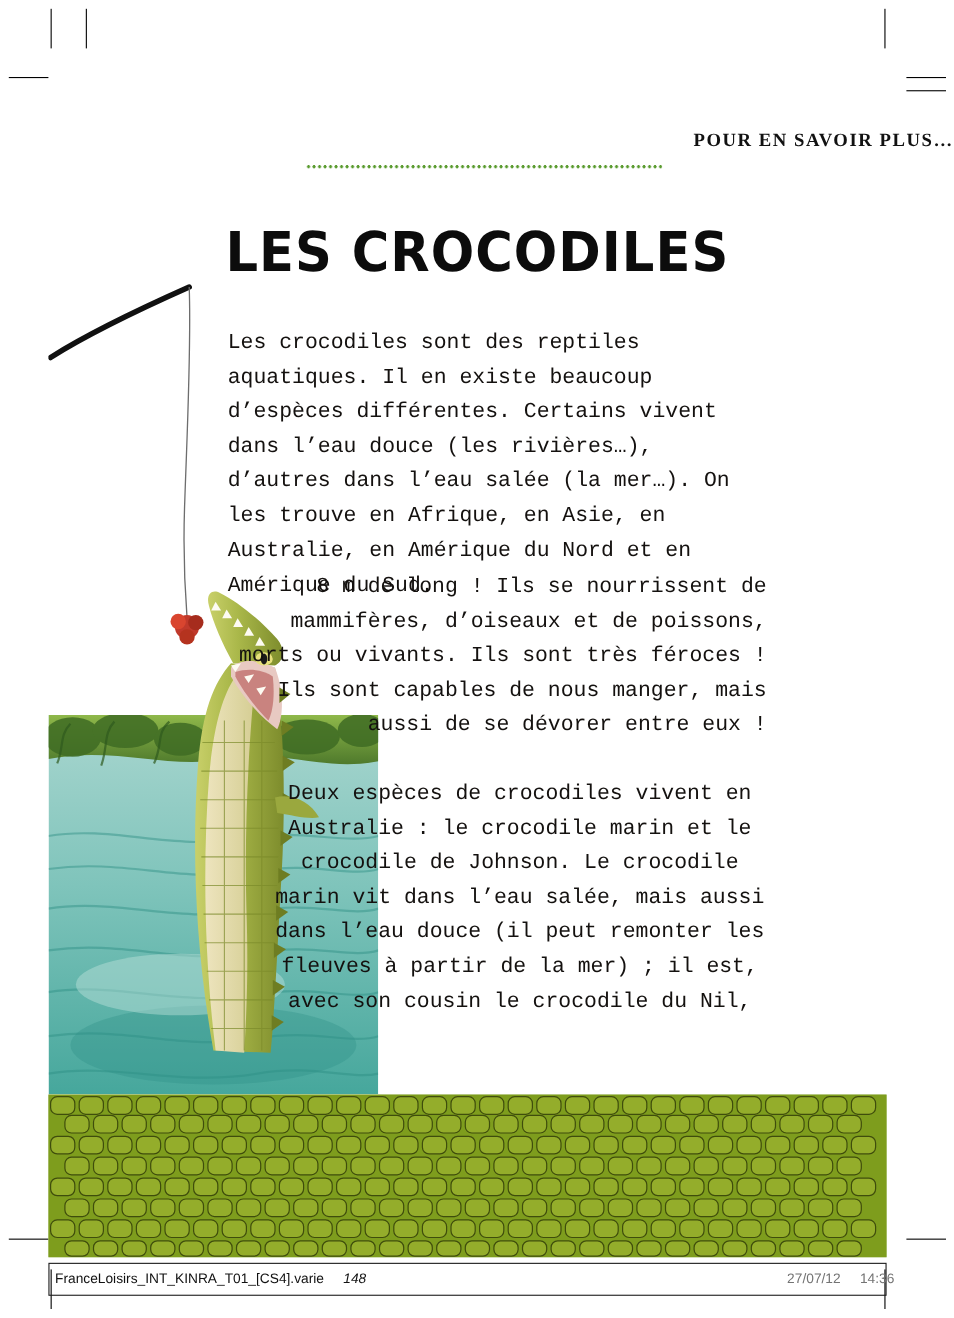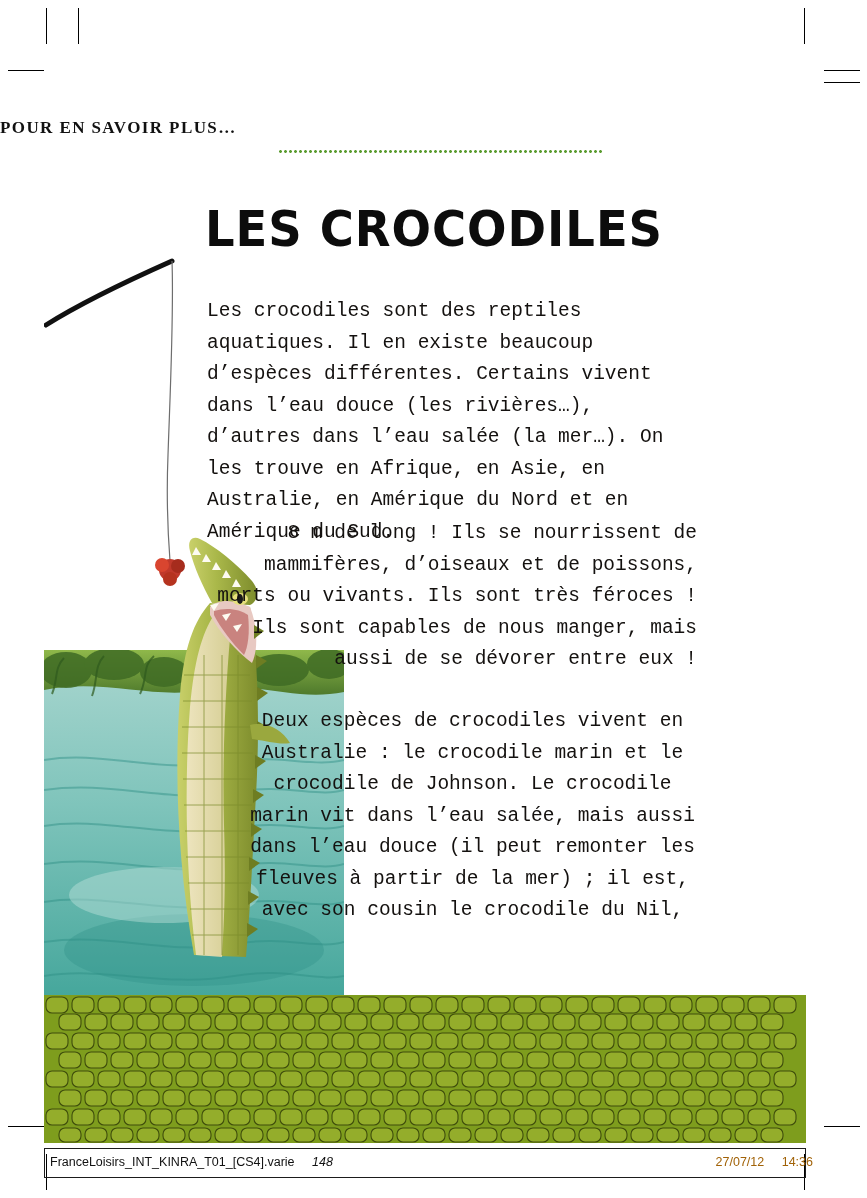--- a/index.html
+++ b/index.html
@@ -25,21 +25,21 @@
   }
   .crop.v { width: 1px; height: 36px; }
   .crop.h { height: 1px; width: 36px; }
 
   
   .kicker {
     position: absolute;
     top: 118px;
     left: 0;
     width: 867px;
-    text-align: left;
+    text-align: right;
     font-family: "Liberation Serif", serif;
     font-weight: bold;
     font-size: 17px;
     letter-spacing: 1.4px;
     color: #111;
   }
   .kicker-rule {
     position: absolute;
     top: 150px;
     left: 278px;
@@ -120,21 +120,21 @@
     font-family: "Liberation Sans", sans-serif;
     font-size: 12.5px;
     color: #111;
   }
   .footer-right {
     position: absolute;
     right: 54px;
     top: 1155px;
     font-family: "Liberation Sans", sans-serif;
     font-size: 12.5px;
-    color: #a16207;
+    color: #737373;
     text-align: right;
   }
   .footer-right span { margin-left: 14px; }
 </style>
 </head>
 <body>
 
 <div class="page">
 
   <div class="crop v" style="left:46px; top:8px;"></div>

